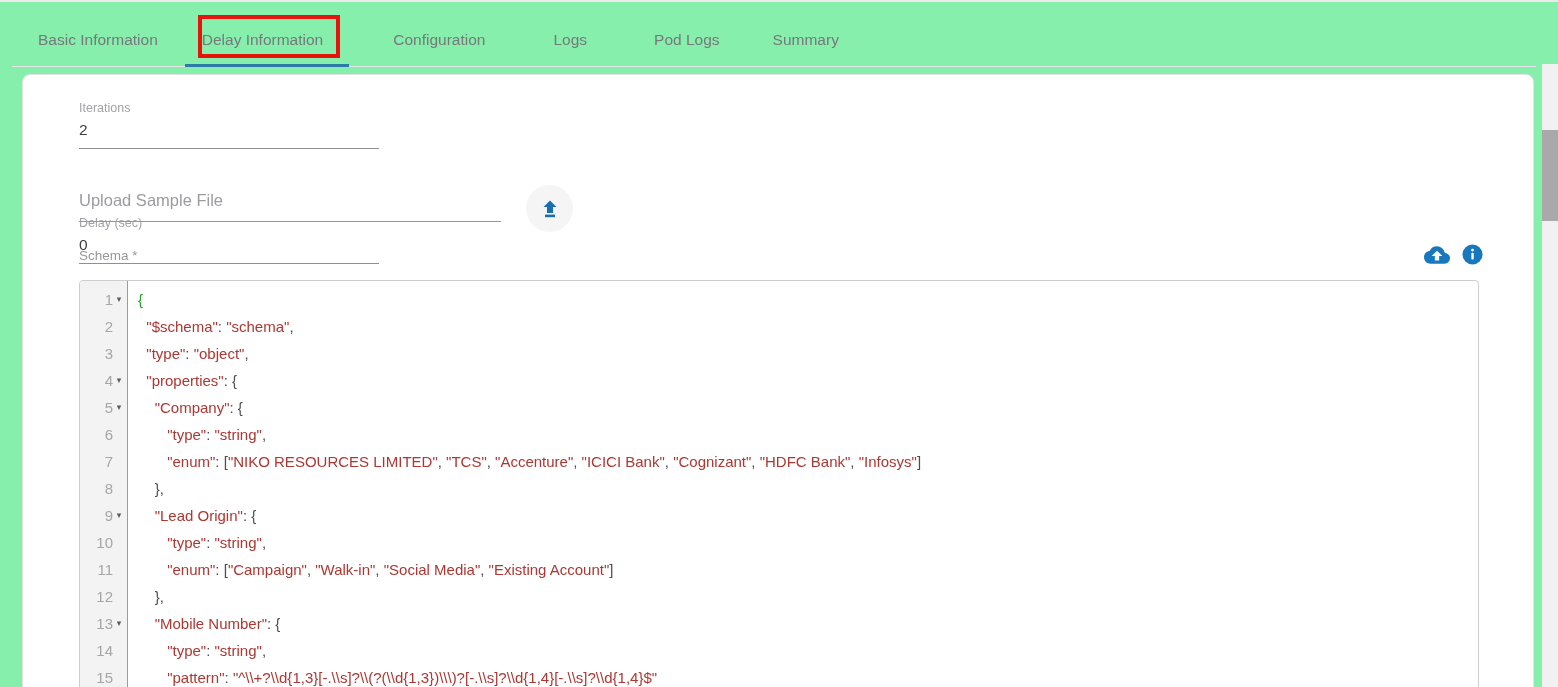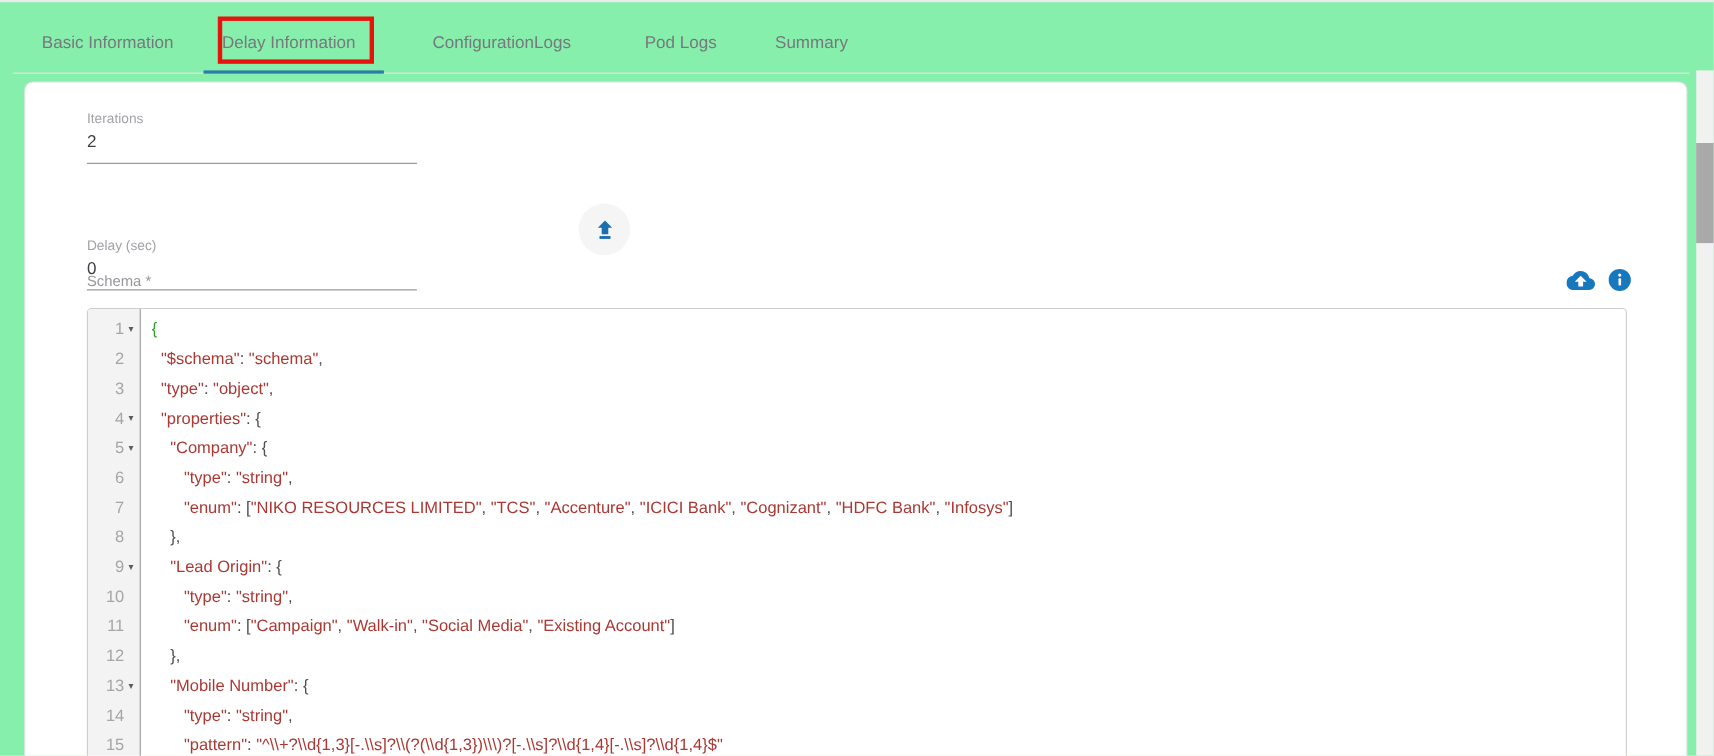--- a/index.html
+++ b/index.html
@@ -12,21 +12,21 @@
 
   
   .tab-bar {
     position:absolute; left:12px; right:22px; top:0; height:65px;
     border-bottom:1px solid #e7e7e7;
     display:flex; align-items:flex-start; padding:28px 0 0 26px;
   }
   .tab { position:relative; font-size:15.5px; color:#77787c; white-space:nowrap; cursor:pointer; height:20px; line-height:20px; }
   .tab:nth-child(2){ margin-left:44px; }
   .tab:nth-child(3){ margin-left:70px; }
-  .tab:nth-child(4){ }
+  .tab:nth-child(4){ margin-left:68px; }
   .tab:nth-child(5){ margin-left:67px; }
   .tab:nth-child(6){ margin-left:53px; }
   .tab-underline { position:absolute; left:-17px; right:-26px; bottom:-17px; height:3px; background:var(--accent-blue,#2e7ba9); }
   .annotation-box { position:absolute; left:-4px; right:-17px; top:-15px; bottom:-8px; border:4px solid var(--annotation-red,#e8130d); pointer-events:none; }
 
   
   .card {
     position:absolute; left:22px; top:72px; width:1512px; height:640px;
     background:#fff; border:1px solid #e2e2e2; border-radius:8px;
   }
@@ -93,20 +93,21 @@
     </nav>
 
   <section class="card">
 
     <div class="fields-row">
         <div class="field"><div class="field-label">Iterations</div><input class="field-input" value="2" style=""></div>
         <div class="field"><div class="field-label">Delay (sec)</div><input class="field-input" value="0" style=""></div>
         <div class="field"><div class="field-label">Batch Size</div><input class="field-input" value="10" style=""></div>
       </div>
 
+    <input class="upload-input" type="text" placeholder="Upload Sample File" style="">
 
     <button class="upload-btn">
       <span style="display:flex">
         <svg width="24" height="24" viewBox="0 0 24 24">
           <path d="M9 16v-6H5.5l6.5-6.5L18.5 10H15v6H9z" fill="#1b6fae"></path>
           <rect x="7" y="17.6" width="10" height="2.6" fill="#1b6fae"></rect>
         </svg>
       </span>
     </button>
 

